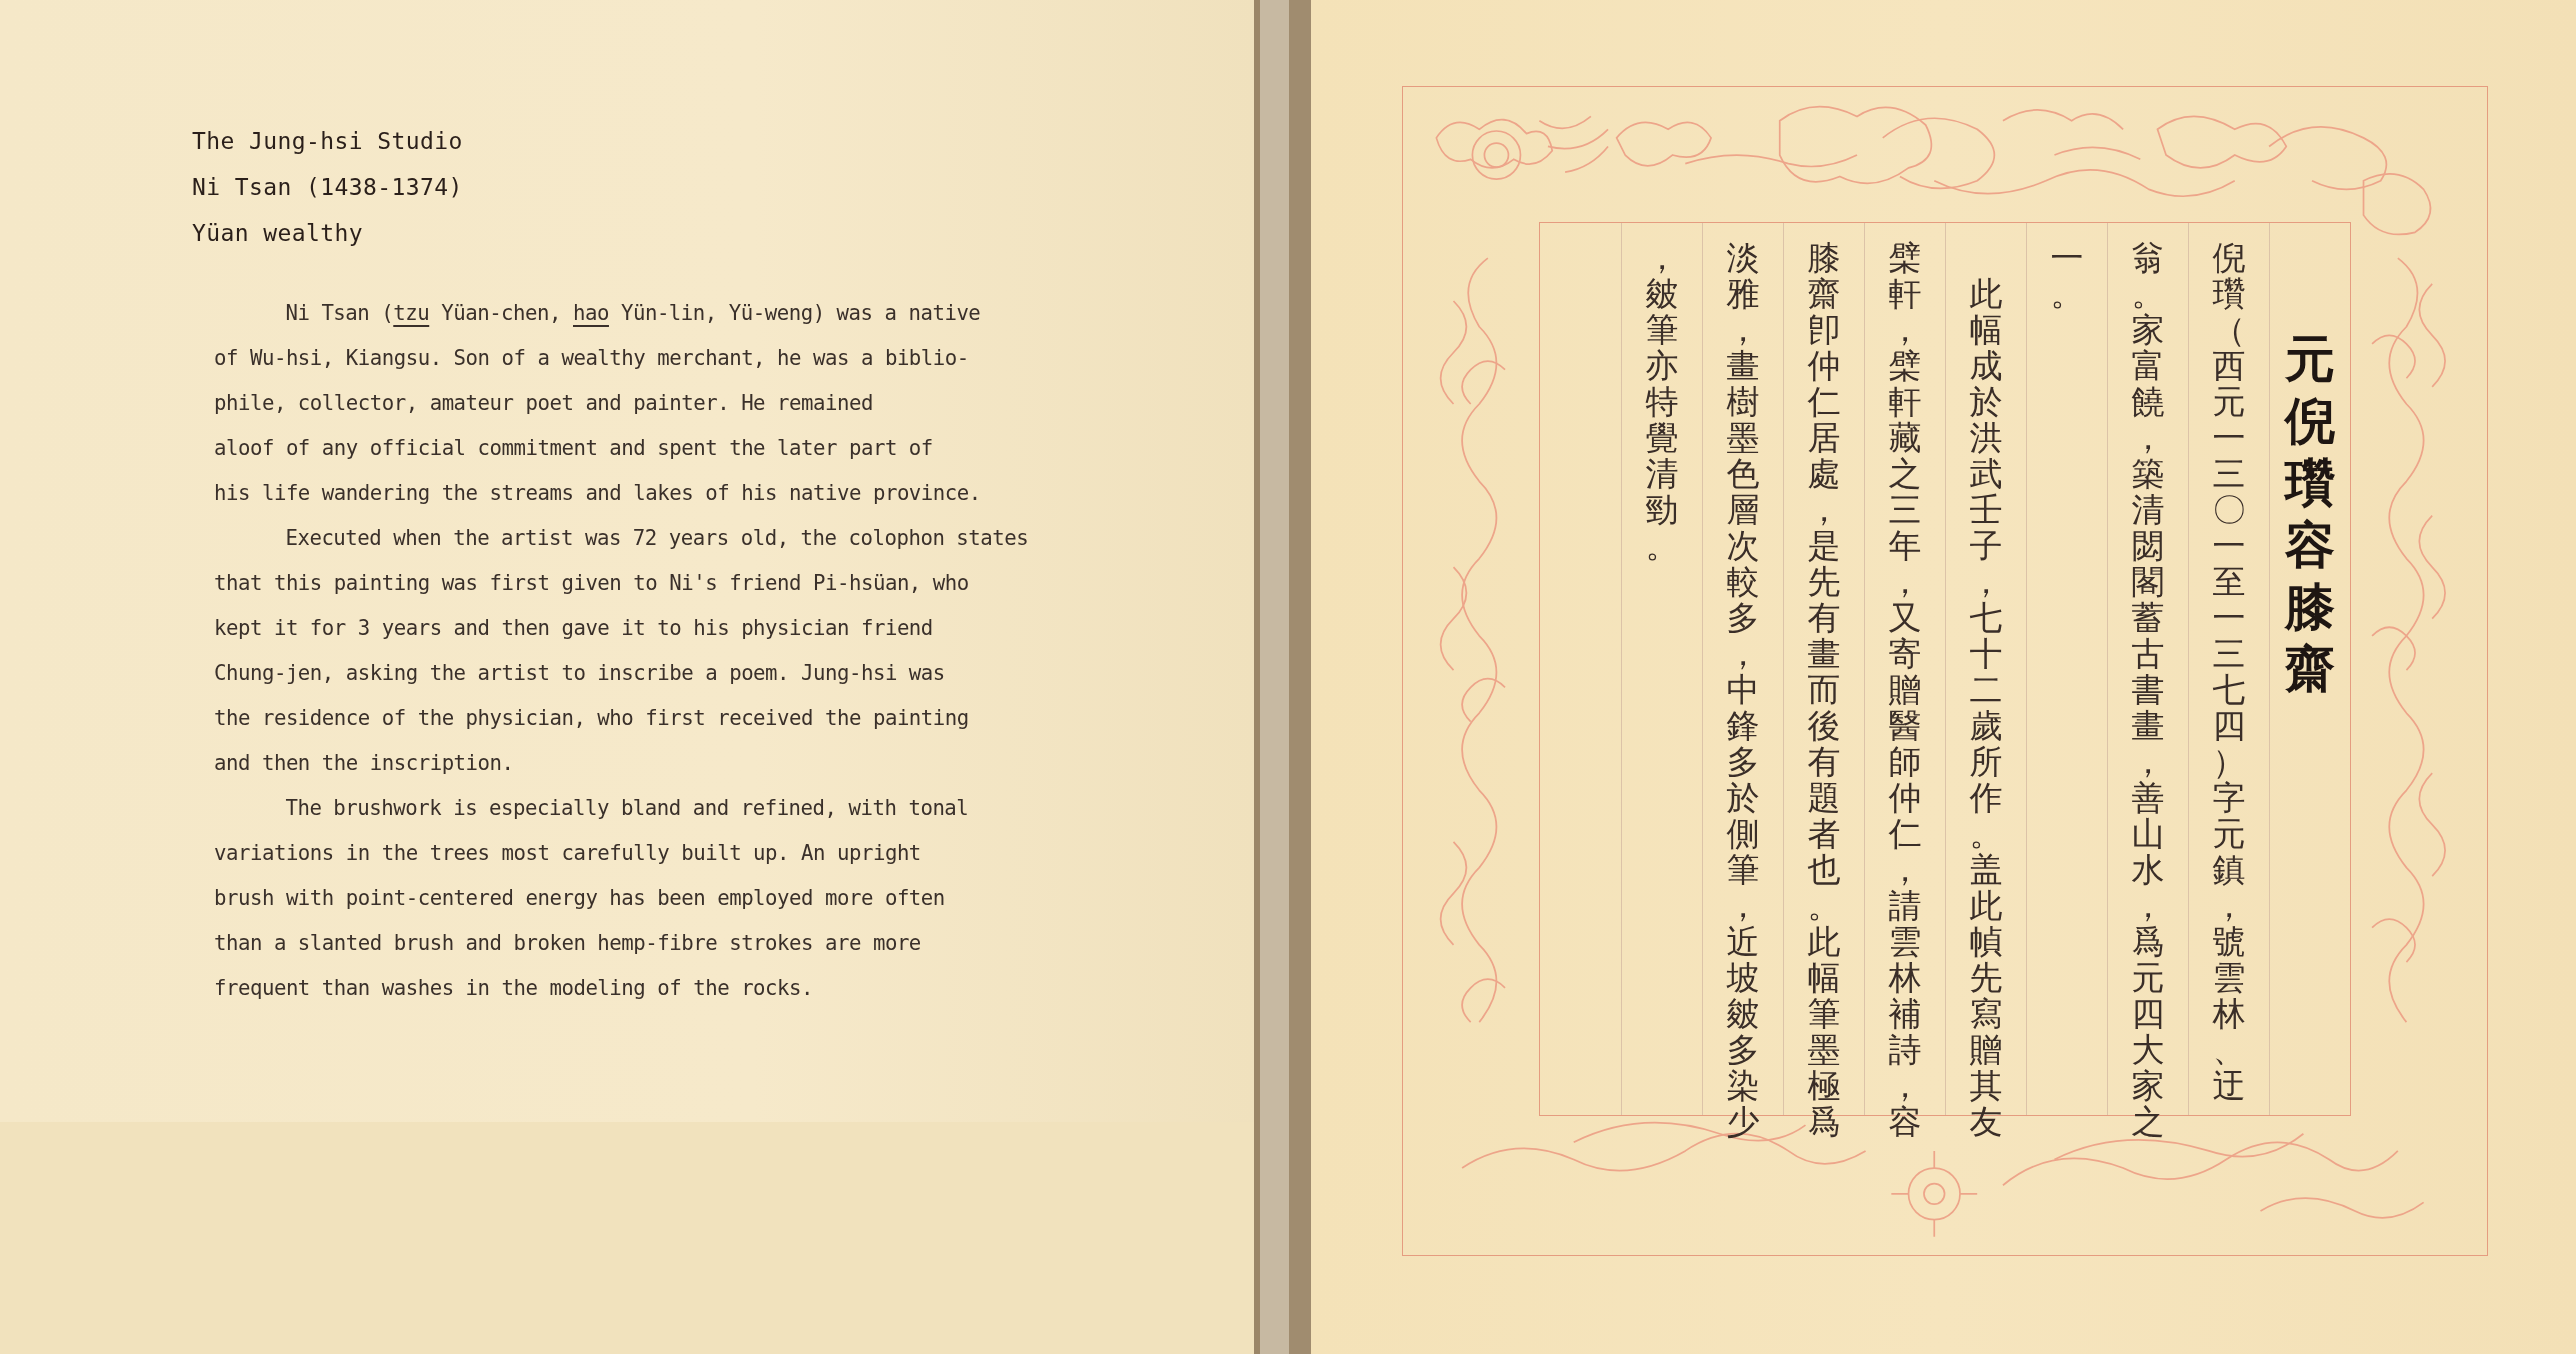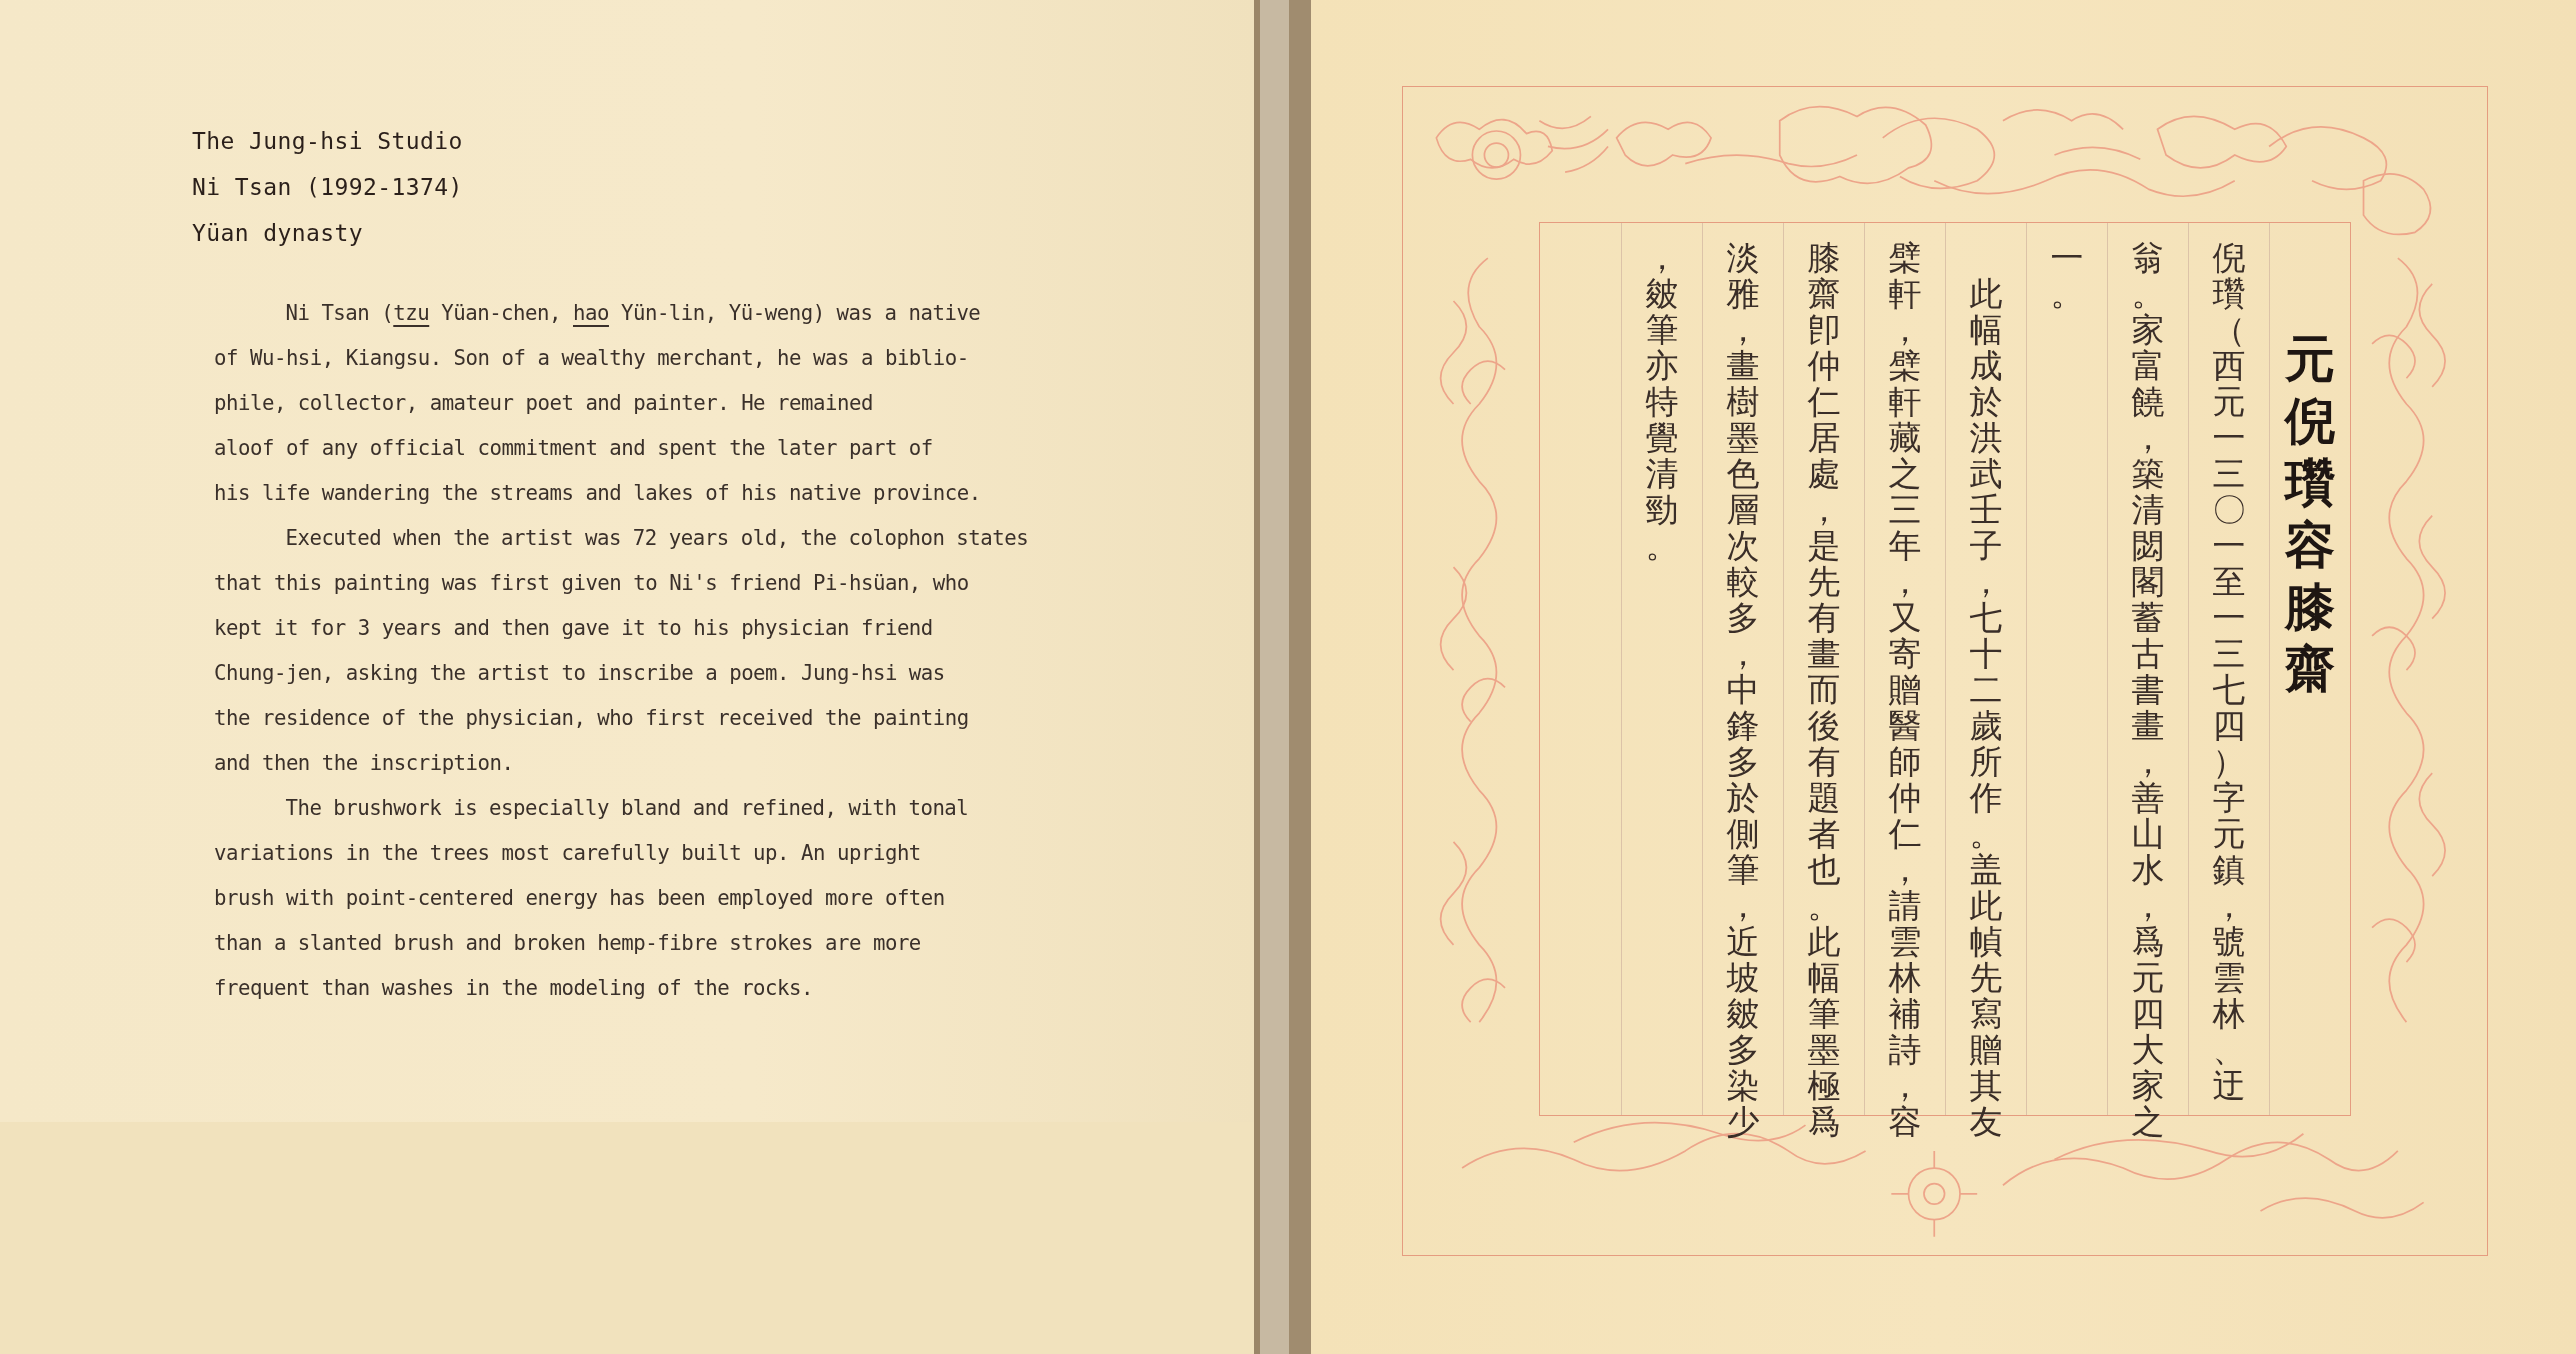--- a/index.html
+++ b/index.html
@@ -57,22 +57,22 @@
 
   .ornament { position: absolute; pointer-events: none; }
   .ornament svg { display: block; }
 </style>
 </head>
 <body>
 
 <div class="left-page">
   <div class="en-header">
     <div>The Jung-hsi Studio</div>
-    <div>Ni Tsan (1992-1374)</div>
-    <div>Yüan dynasty</div>
+    <div>Ni Tsan (1438-1374)</div>
+    <div>Yüan wealthy</div>
   </div>
   <div class="en-body" id="en-body">
       <div class="en-line indent">Ni Tsan (<span class="ul">tzu</span> Yüan-chen, <span class="ul">hao</span> Yün-lin, Yü-weng) was a native</div>
       <div class="en-line">of Wu-hsi, Kiangsu. Son of a wealthy merchant, he was a biblio-</div>
       <div class="en-line">phile, collector, amateur poet and painter. He remained</div>
       <div class="en-line">aloof of any official commitment and spent the later part of</div>
       <div class="en-line">his life wandering the streams and lakes of his native province.</div>
       <div class="en-line indent">Executed when the artist was 72 years old, the colophon states</div>
       <div class="en-line">that this painting was first given to Ni's friend Pi-hsüan, who</div>
       <div class="en-line">kept it for 3 years and then gave it to his physician friend</div>

